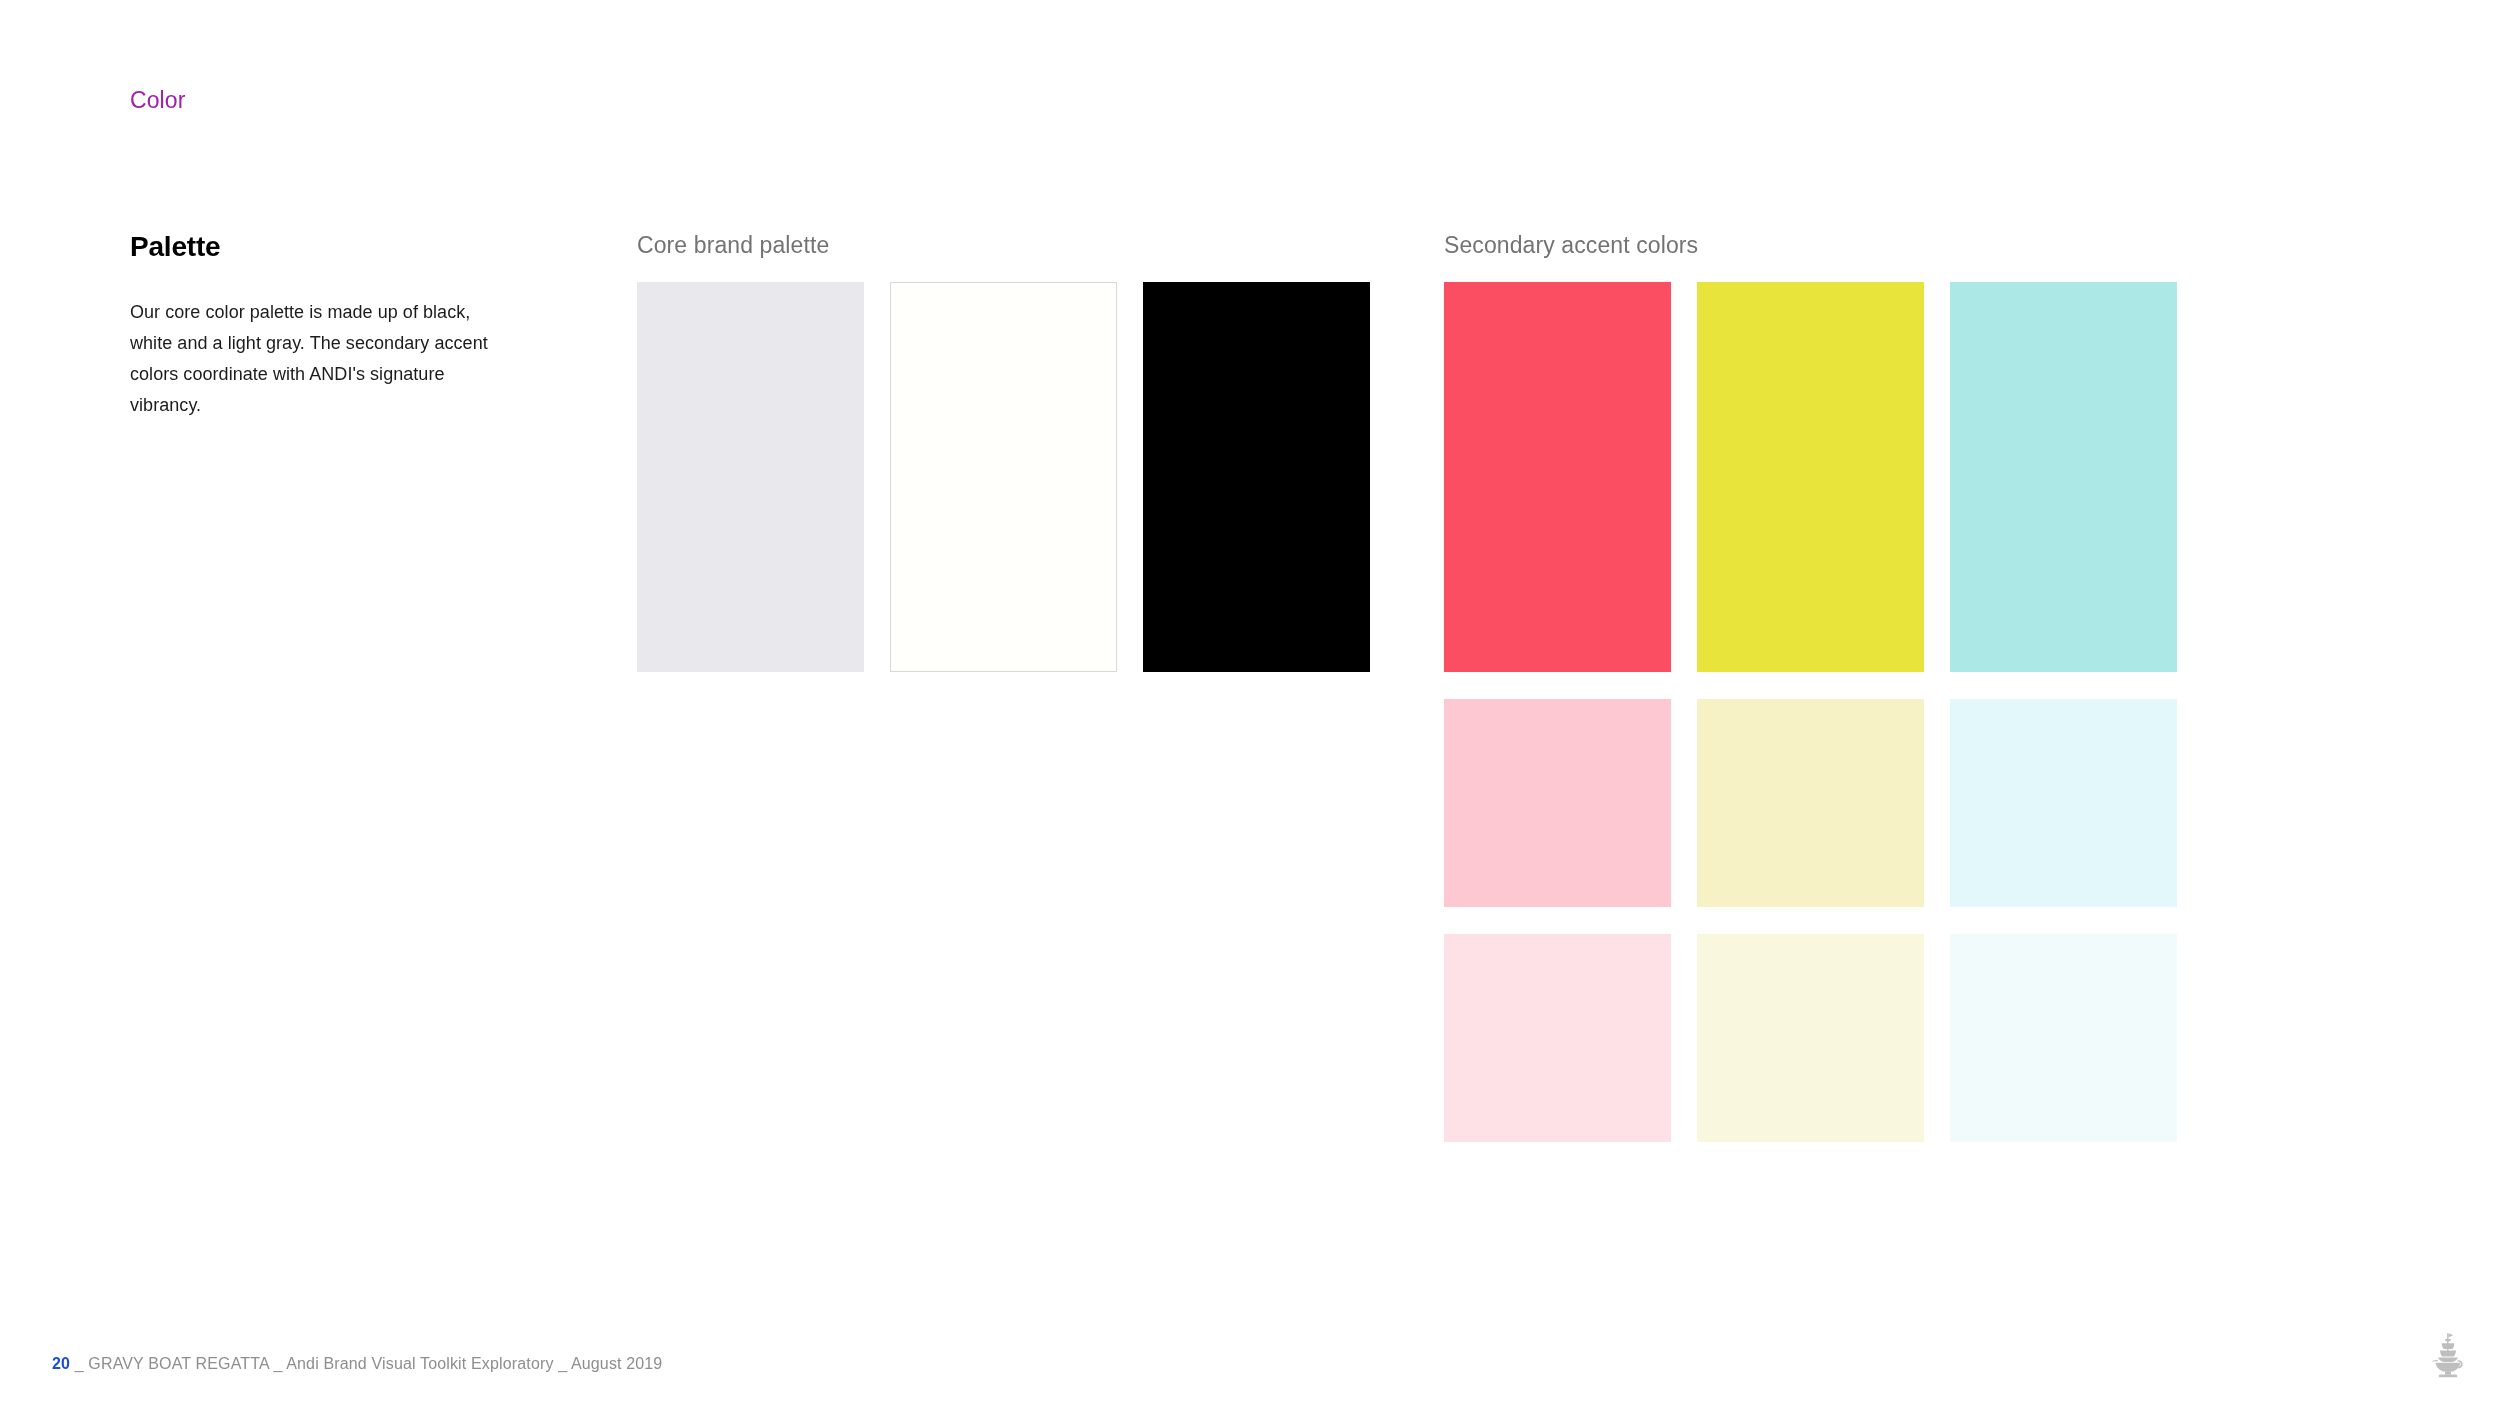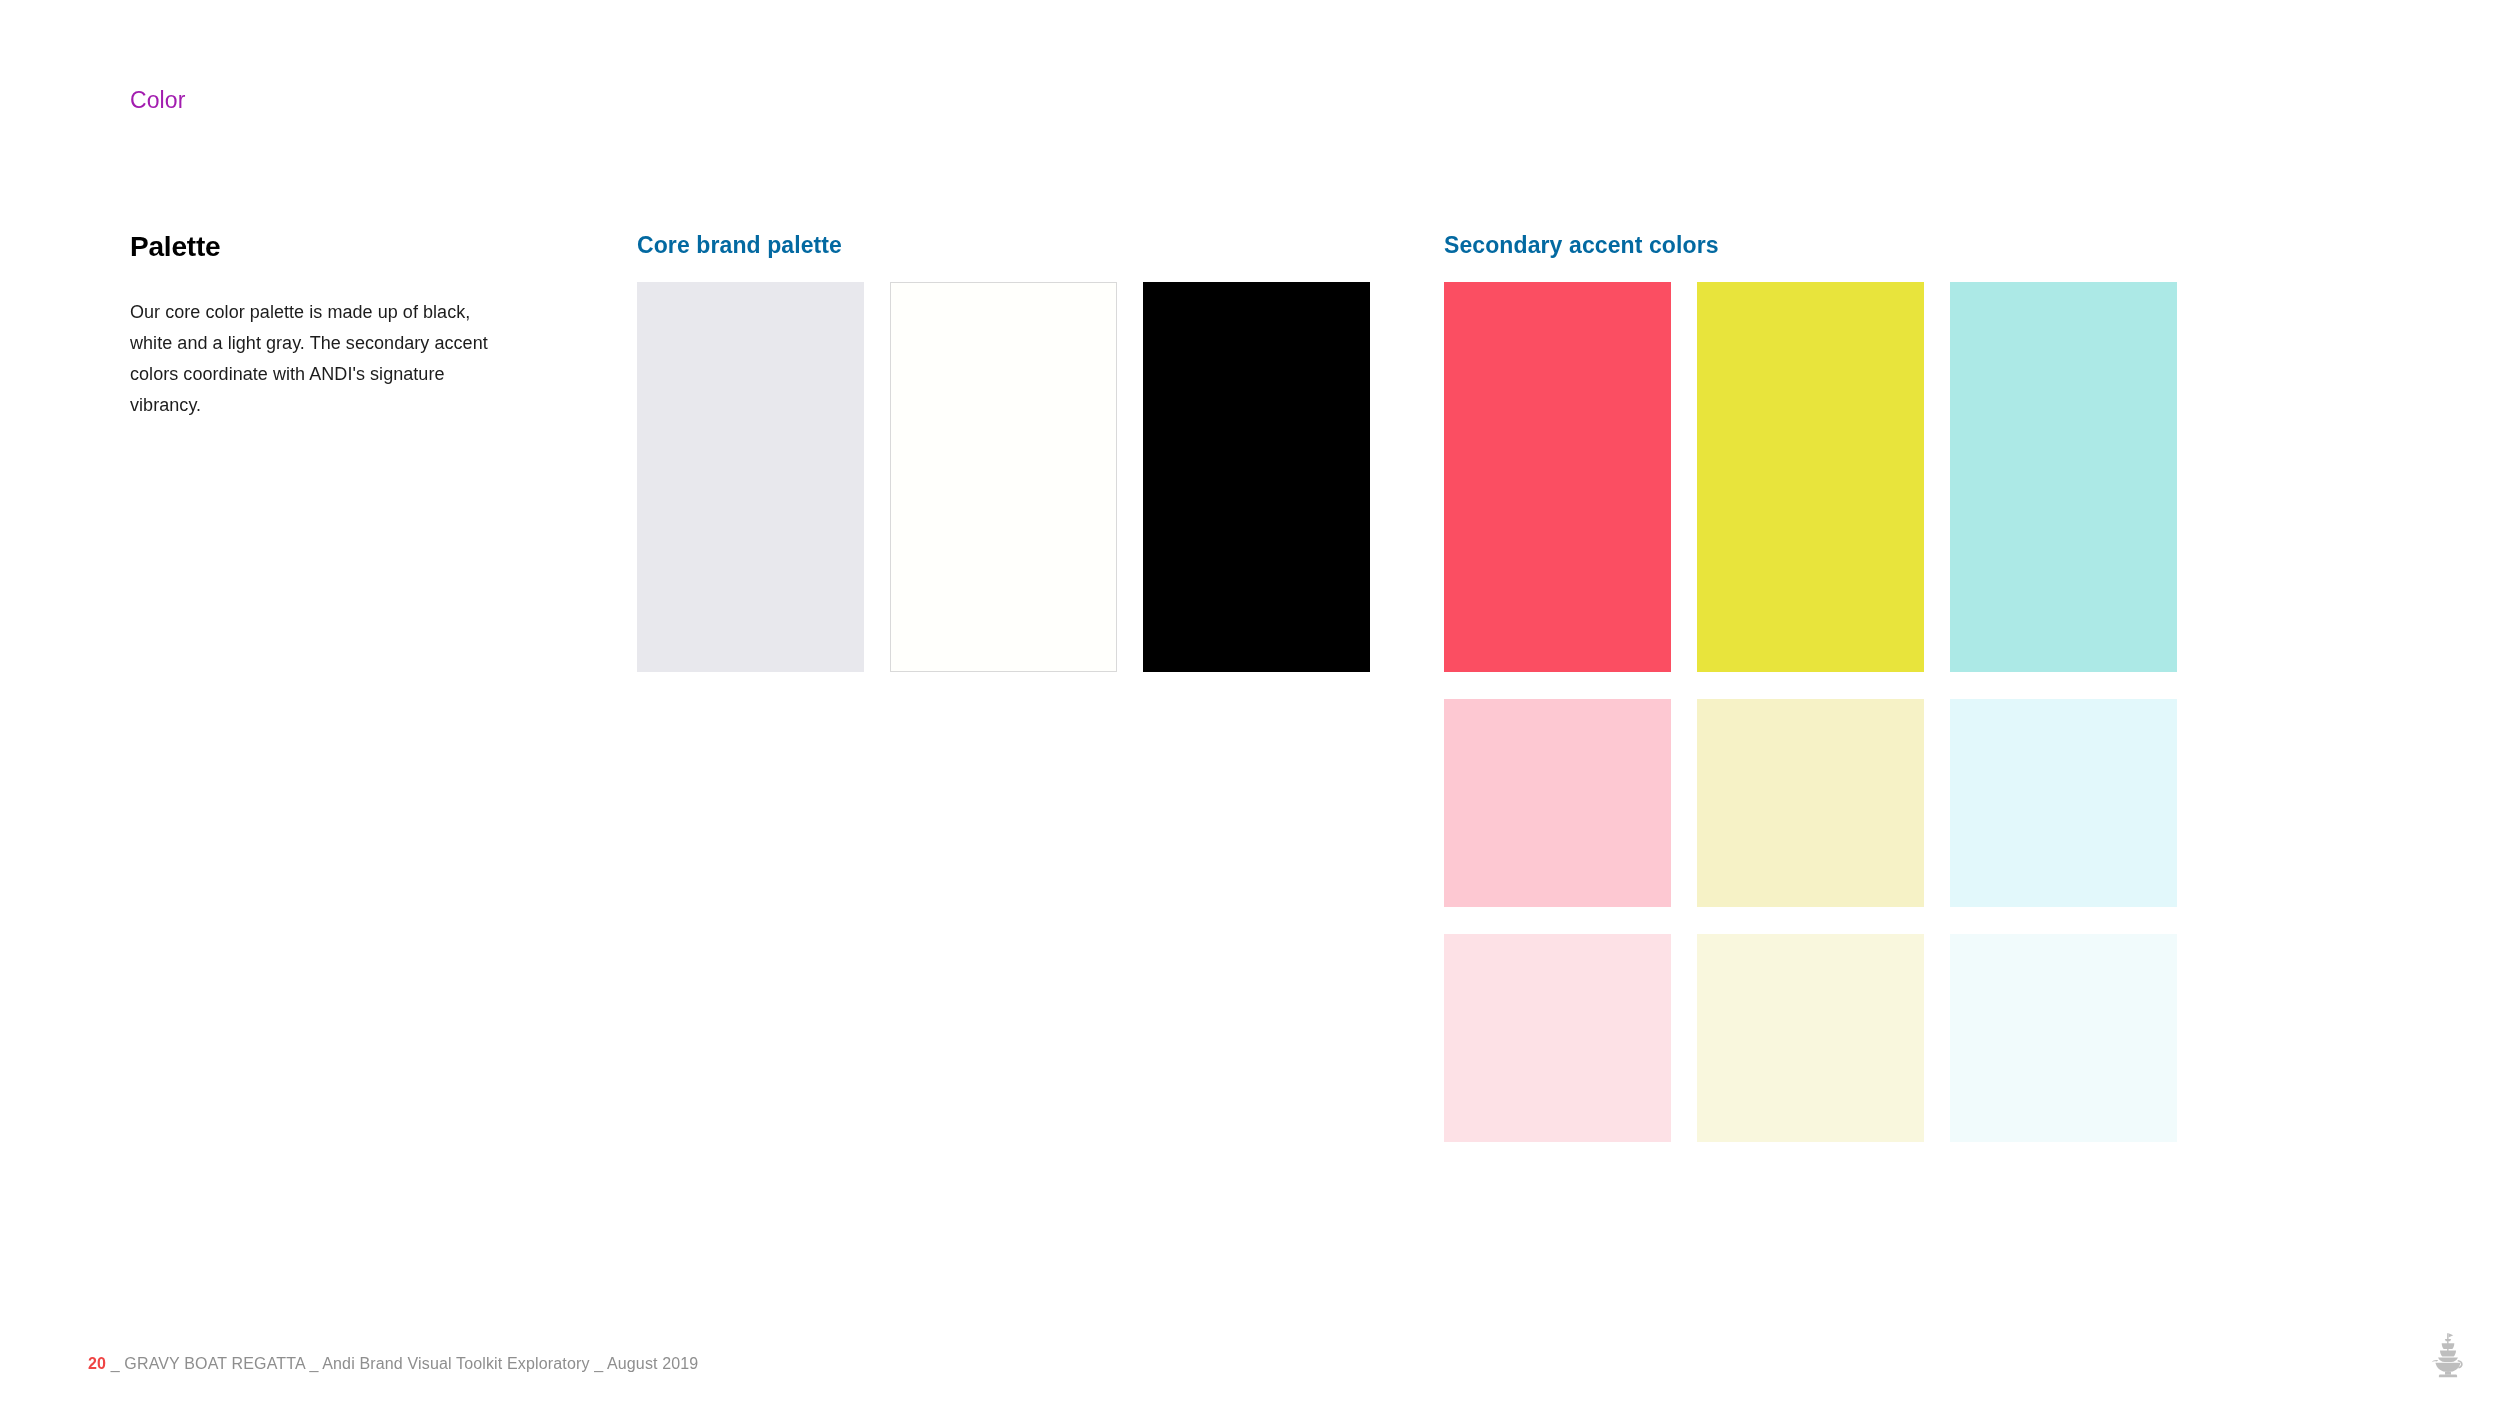--- a/index.html
+++ b/index.html
@@ -66,22 +66,22 @@
   
   .group {
     position: absolute;
   }
   .group-core  { left: 637px;  top: 232px; }
   .group-accent{ left: 1444px; top: 232px; }
 
   .group-label {
     font-size: 23px;
     line-height: 1.2;
-    color: #0369a1;
-    font-weight: 700;
+    color: #737373;
+    font-weight: 400;
     letter-spacing: 0.1px;
     white-space: nowrap;
     margin: 0 0 22px 0;
   }
 
   .swatch-row {
     display: flex;
     gap: 26px;
   }
   .swatch-row + .swatch-row {
@@ -105,23 +105,22 @@
     position: absolute;
     left: 52px;
     bottom: 33px;
     font-size: 16px;
     line-height: 1.2;
     color: #8e8e8e;
     letter-spacing: 0.15px;
     white-space: nowrap;
   }
   .footer .page-no {
-    color: #ef4444;
+    color: #1d4ed8;
     font-weight: 700;
-    margin-left: 36px;
   }
 
   .logo-mark {
     position: absolute;
     right: 24px;
     bottom: 22px;
     width: 56px;
     height: 56px;
     opacity: 0.55;
   }

